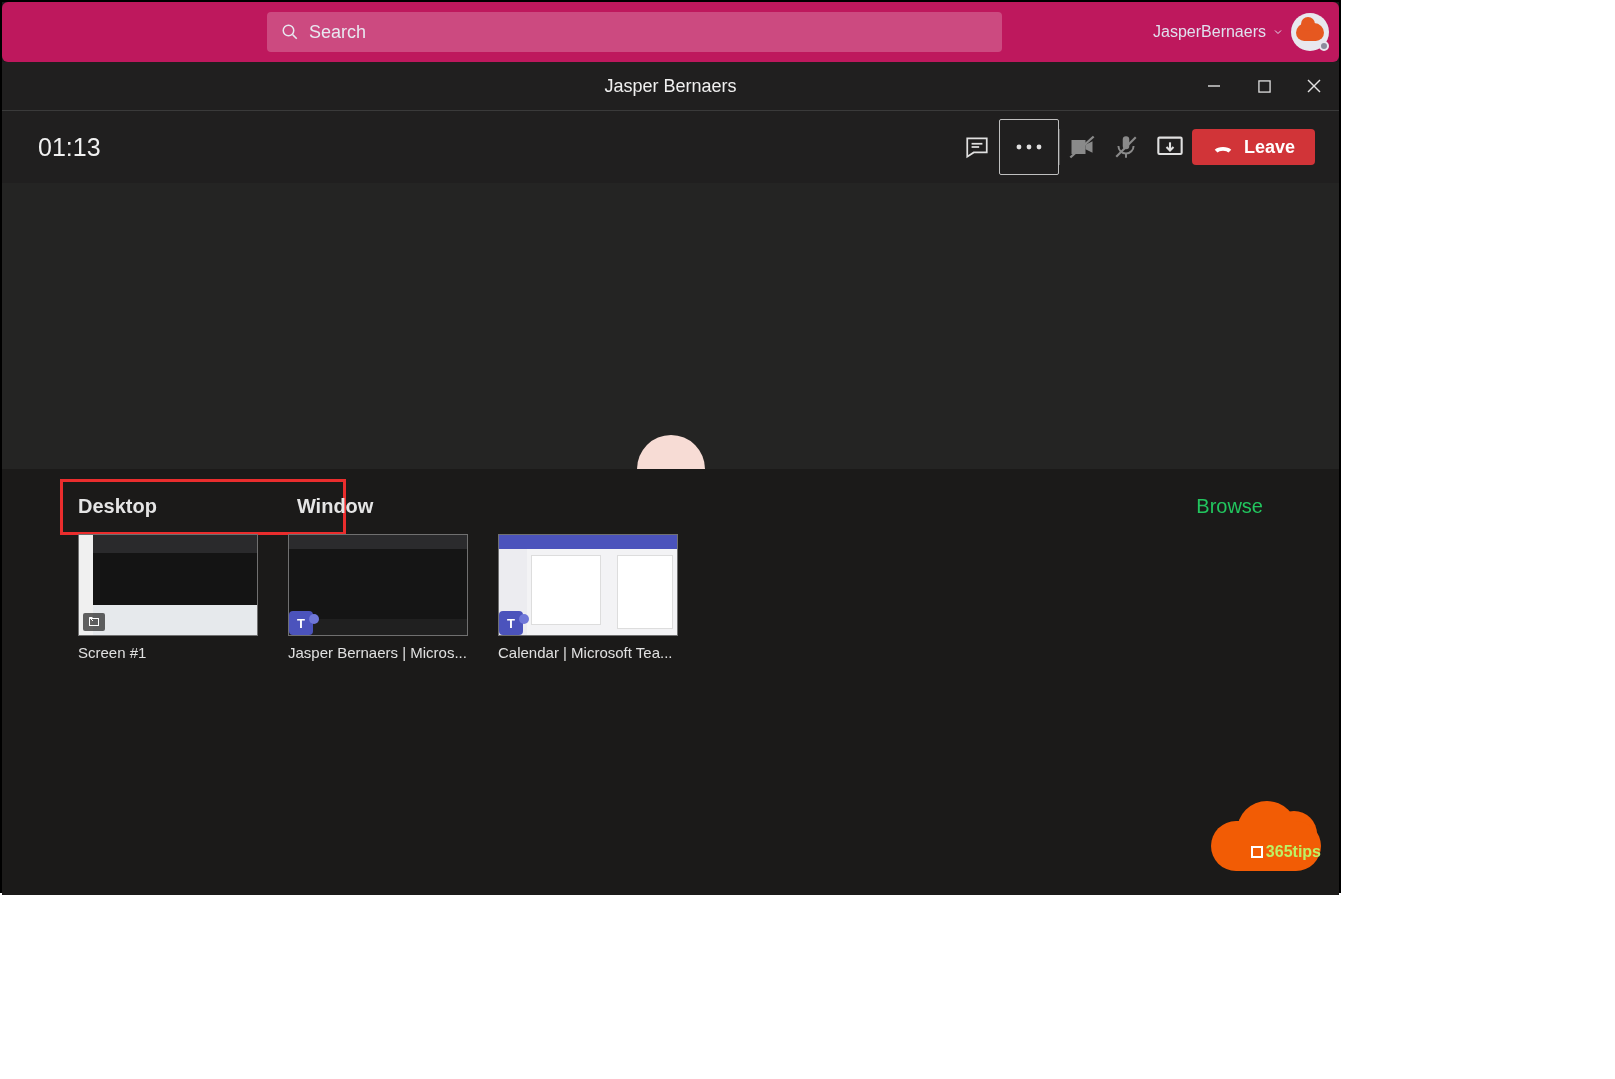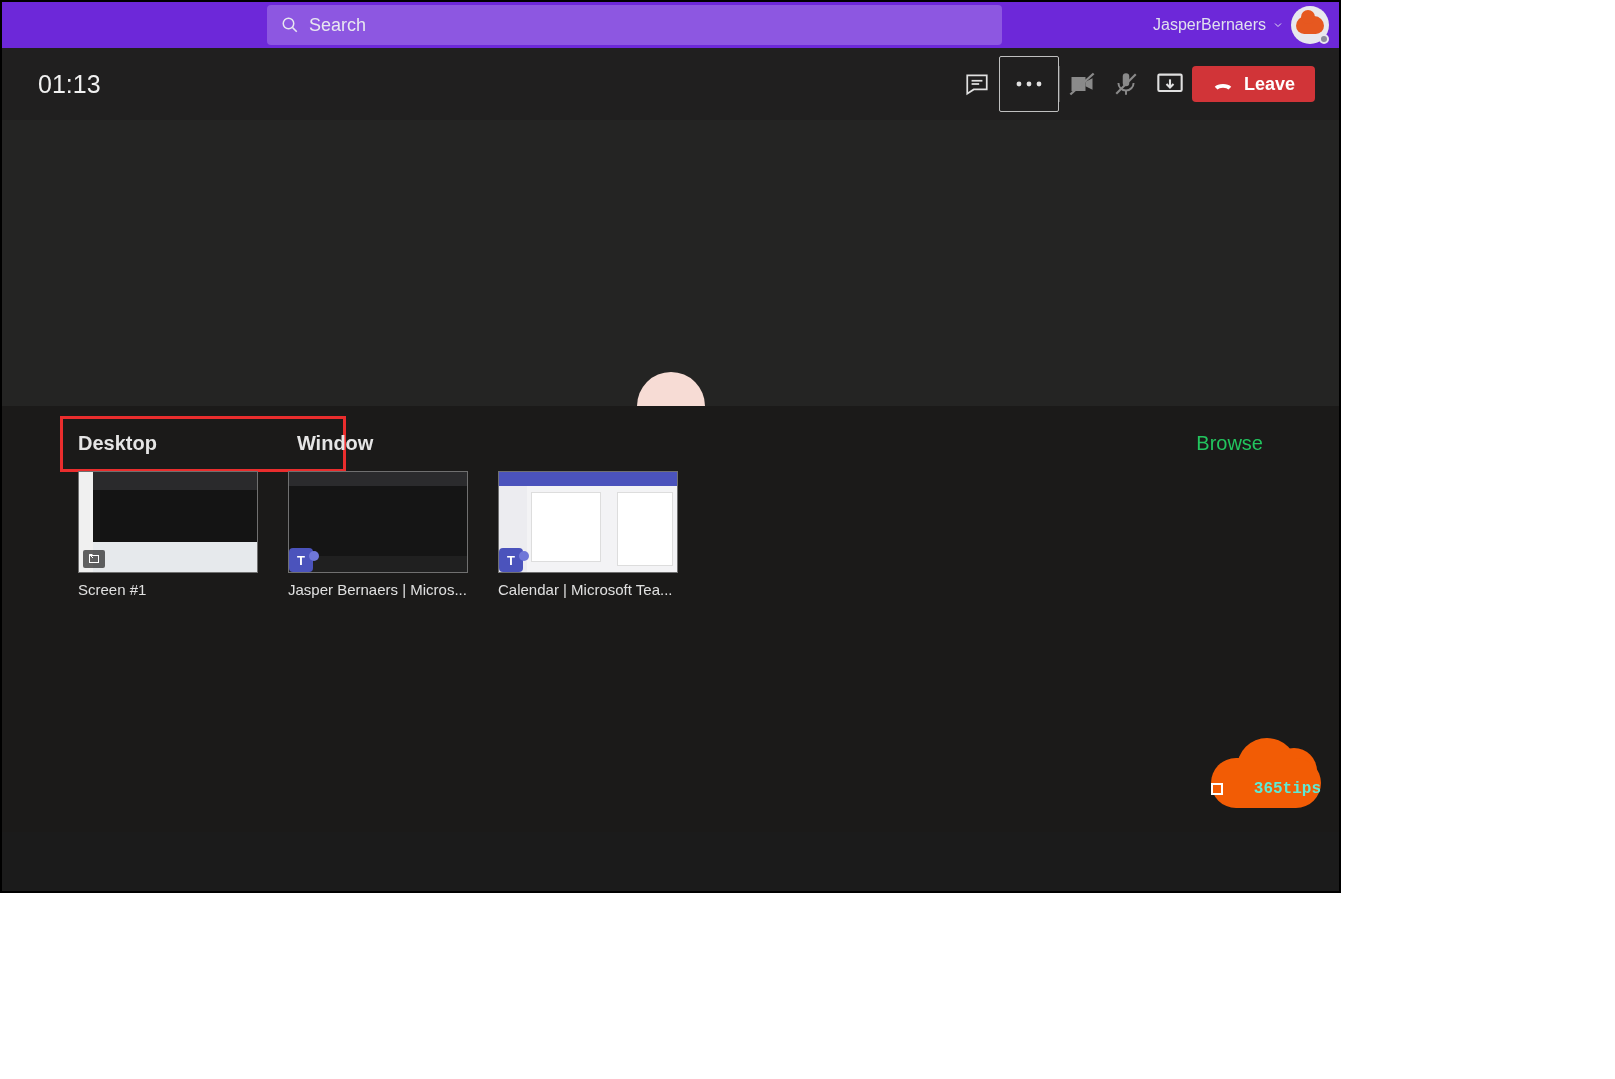--- a/index.html
+++ b/index.html
@@ -14,25 +14,26 @@
   .outer-frame {
     position: absolute;
     left: 0; top: 0;
     width: 1341px;
     height: 893px;
     border: 2px solid #000;
     background: #1b1b1b;
   }
   
   .top-bar {
-    height: 46px;
-    background: #6d28d9;
-    display: flex;
-    align-items: center;
-    position: relative;
+    height: 60px;
+    background: #be185d;
+    display: flex;
+    align-items: center;
+    position: relative;
+    border-radius: 6px;
   }
   .search-box {
     position: absolute;
     left: 265px;
     width: 735px;
     height: 40px;
     background: rgba(255,255,255,0.22);
     border-radius: 4px;
     display: flex;
     align-items: center;
@@ -314,28 +315,27 @@
     position: absolute;
     left: 60px; top: 10px;
     width: 46px; height: 46px;
     background: #f25c05;
     border-radius: 50%;
   }
   .tips-cloud .txt {
     position: absolute;
     left: 0; right: 0; bottom: 10px;
     text-align: center;
-    color: #5eead4;
+    color: #bef264;
     font-size: 16px;
     font-weight: 600;
     display: flex;
     align-items: center;
-    justify-content: space-between;
+    justify-content: flex-end;
     gap: 3px;
-    font-family: Liberation Mono, monospace;
   }
   .tips-cloud .sq {
     width: 12px; height: 12px;
     border: 2px solid #fff;
     display: inline-block;
   }
 </style>
 </head>
 <body>
 
@@ -354,20 +354,41 @@
       <svg width="12" height="12" viewBox="0 0 24 24" fill="none" stroke="#e0e0ee" stroke-width="2">
           <polyline points="6 9 12 15 18 9"></polyline>
         </svg>
     </div>
     <div class="avatar-top">
       <div class="cloud"></div>
       <div class="dot"></div>
     </div>
   </div>
 
+  <div class="call-header">
+    <div class="call-title">Jasper Bernaers</div>
+    <div class="win-controls">
+      <div class="win-btn">
+        <svg width="14" height="14" viewBox="0 0 14 14" stroke="#e0e0e0" stroke-width="1.4">
+            <line x1="1" y1="7" x2="13" y2="7"></line>
+          </svg>
+      </div>
+      <div class="win-btn">
+        <svg width="13" height="13" viewBox="0 0 14 14" fill="none" stroke="#e0e0e0" stroke-width="1.4">
+            <rect x="1" y="1" width="12" height="12"></rect>
+          </svg>
+      </div>
+      <div class="win-btn">
+        <svg width="14" height="14" viewBox="0 0 14 14" stroke="#e0e0e0" stroke-width="1.4">
+            <line x1="1" y1="1" x2="13" y2="13"></line>
+            <line x1="13" y1="1" x2="1" y2="13"></line>
+          </svg>
+      </div>
+    </div>
+  </div>
 
   <div class="call-toolbar">
     <div class="timer">01:13</div>
     <div class="tb-right">
       <div class="tb-icon">
         <svg width="26" height="26" viewBox="0 0 24 24" fill="none" stroke="currentColor" stroke-width="1.6">
             <path d="M3 4h18v13H9l-6 4V4z"></path>
             <line x1="7" y1="9" x2="17" y2="9"></line>
             <line x1="7" y1="12" x2="14" y2="12"></line>
           </svg>

